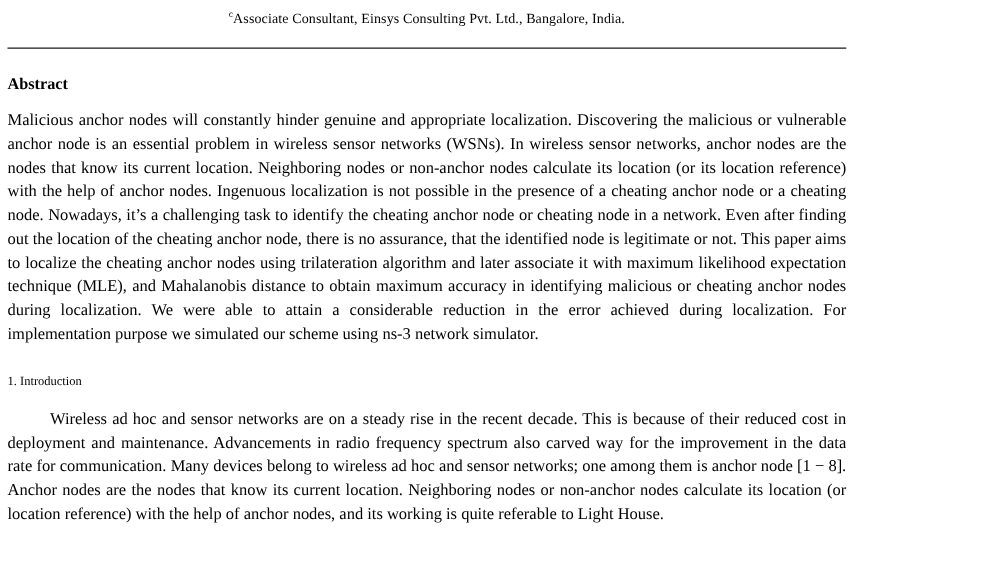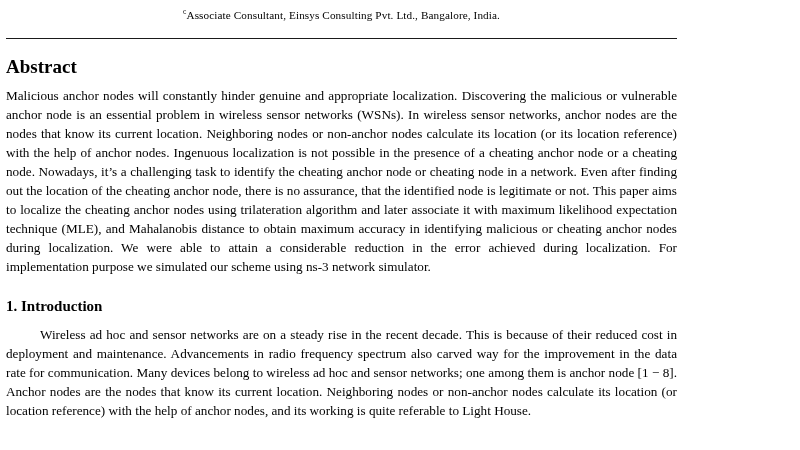--- a/index.html
+++ b/index.html
@@ -34,27 +34,27 @@
     line-height: 0;
   }
   .rule {
     border: 0;
     border-top: 1.6px solid #1a1a1a;
     margin: 16px 0 0 0;
     width: 100%;
   }
   .section-heading {
     font-weight: bold;
-    font-size: 19px;
+    font-size: 13px;
     line-height: 16px;
     margin: 20px 0 0 0;
   }
   .intro-heading {
-    font-weight: bold;
-    font-size: 15px;
+    font-weight: normal;
+    font-size: 10px;
     line-height: 16px;
     margin: 22px 0 0 0;
   }
   .body-text {
     font-size: 13.2px;
     line-height: 19px;
     text-align: justify;
     text-justify: inter-word;
     margin: 11px 0 0 0;
     hyphens: none;

